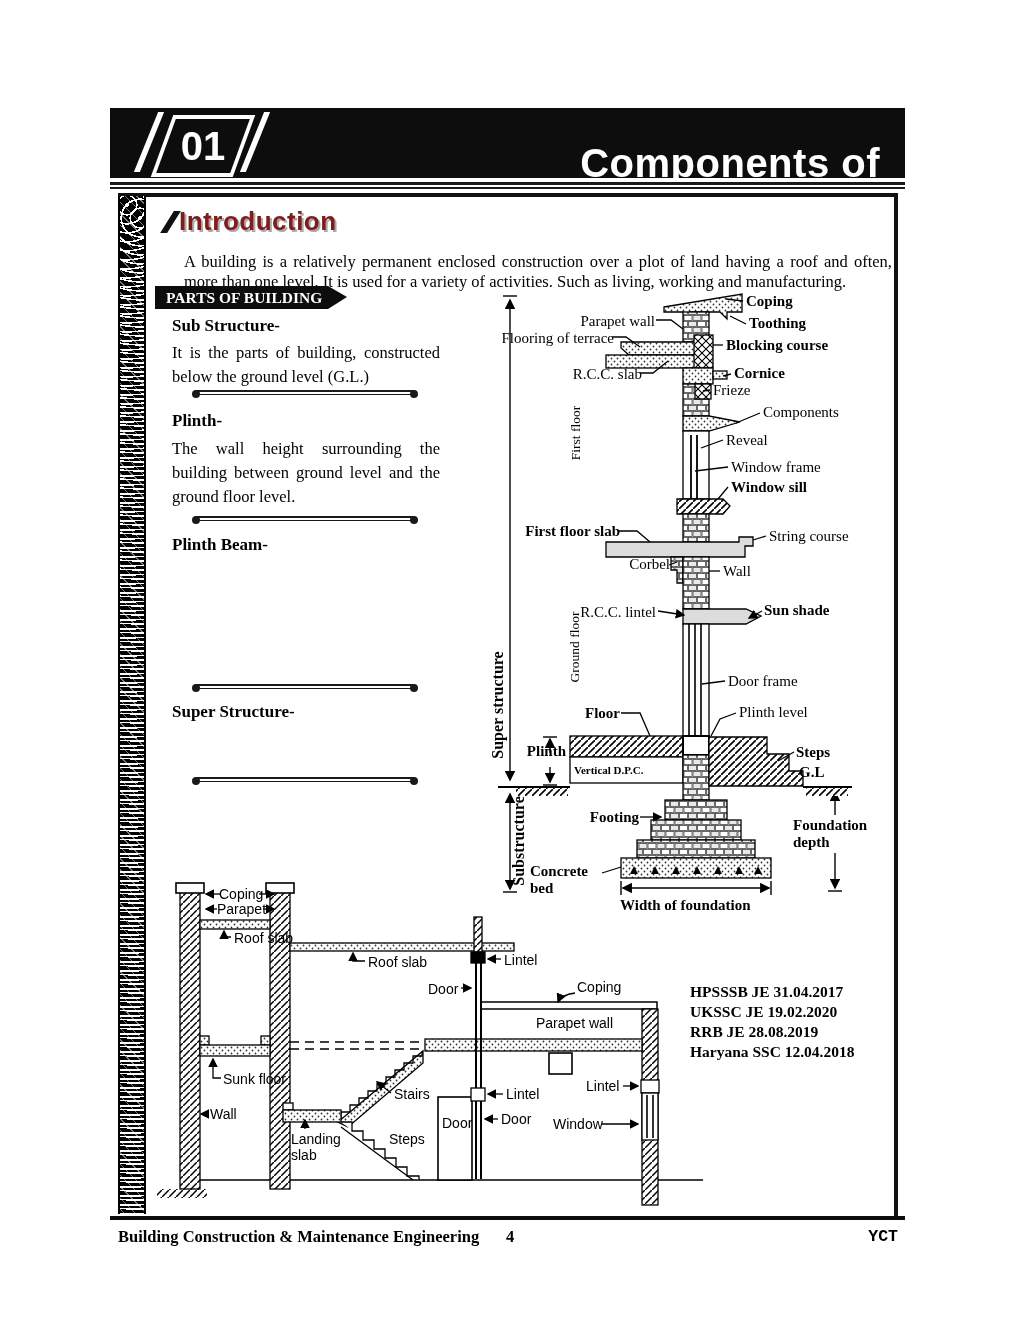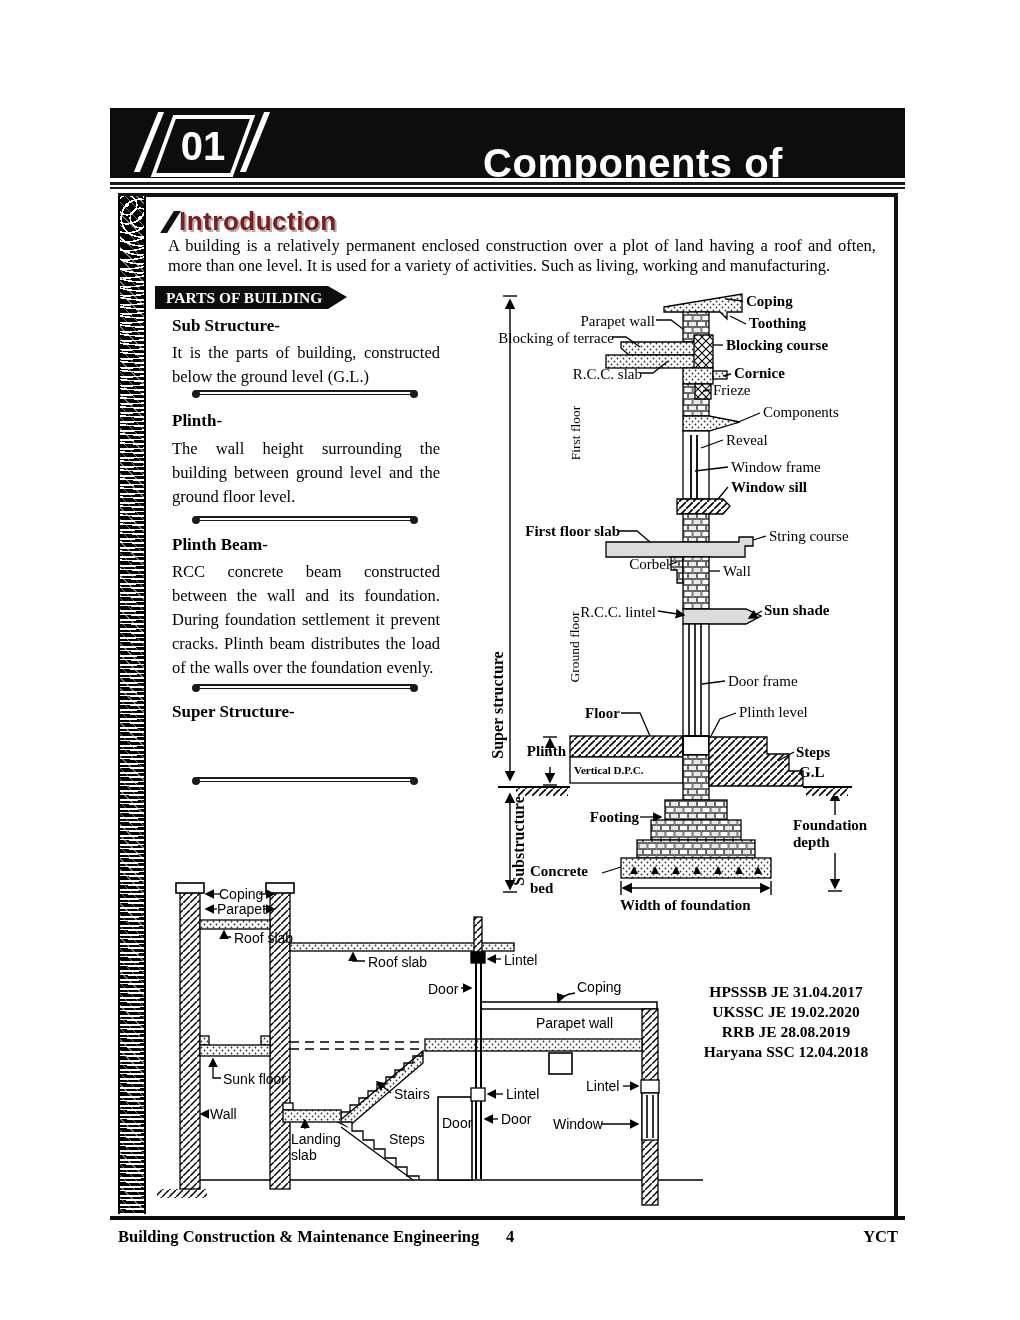--- a/index.html
+++ b/index.html
@@ -4,40 +4,40 @@
 <style>
   html,body{margin:0;padding:0;background:#fff;}
   .page{position:relative;width:1020px;height:1320px;background:#fff;overflow:hidden;
         font-family:"Liberation Serif","DejaVu Serif",serif;color:#000;}
   
   .banner{position:absolute;left:110px;top:108px;width:795px;height:70px;background:#0d0d0d;}
   .slash{position:absolute;top:4px;width:6px;height:60px;background:#fff;transform:skewX(-22deg);}
   .chapter-box{position:absolute;left:52px;top:7px;width:74px;height:54px;border:4px solid #fff;
                background:#0d0d0d;transform:skewX(-20deg);display:flex;align-items:center;justify-content:center;}
   .chapter-box span{transform:skewX(20deg);font:700 40px "Liberation Sans","DejaVu Sans",sans-serif;color:#fff;}
-  .banner-title{position:absolute;left:276px;right:25px;top:12px;text-align:center;
+  .banner-title{position:absolute;left:276px;right:25px;top:12px;text-align:right;
                 font:700 40px/46px "Liberation Sans","DejaVu Sans",sans-serif;color:#fff;letter-spacing:.5px;margin-top:20px;}
   .double-rule{position:absolute;left:110px;top:182px;width:795px;height:8px;
                background:linear-gradient(#1a1a1a 0 3px,#fff 3px 5px,#1a1a1a 5px 7px,#fff 7px 8px);}
   
   .frame{position:absolute;left:118px;top:193px;width:780px;height:1023px;
          border-top:4px solid #111;border-right:4px solid #111;box-sizing:border-box;}
   .deco-strip{position:absolute;left:118px;top:196px;width:28px;height:1018px;background:#111;
       background-image:
         repeating-radial-gradient(circle at 7px 9px,#fff 0 1.6px,transparent 1.6px 9px),
         repeating-radial-gradient(circle at 20px 22px,#fff 0 1.6px,transparent 1.6px 9px),
         repeating-linear-gradient(45deg,#000 0 3px,#777 3px 4px,#000 4px 8px);
       border-left:2px solid #000;border-right:2px solid #000;box-sizing:border-box;}
   
   .intro-heading{position:absolute;left:163px;top:202px;margin:4px;
       font:700 26px/30px "Liberation Sans","DejaVu Sans",sans-serif;color:#7f1d1d;
       text-shadow:2px 2px 0 #a9a9a9;letter-spacing:.5px;text-align:center;}
   .slashmark{display:inline-block;width:7px;height:22px;background:#111;transform:skewX(-32deg);
       margin-right:5px;vertical-align:-3px;}
-  .intro-body{position:absolute;left:168px;top:236px;width:708px;margin:0;
+  .intro-body{position:absolute;left:168px;top:236px;width:708px;margin:16px;
       font:400 16.5px/19.5px "Liberation Serif","DejaVu Serif",serif;text-align:justify;}
   
   .parts-banner{position:absolute;left:155px;top:286px;width:192px;height:23px;background:#0d0d0d;
       clip-path:polygon(0 0,173px 0,192px 11px,173px 23px,0 23px);
       font:700 15.5px/23px "Liberation Serif","DejaVu Serif",serif;color:#fff;padding-left:11px;
       box-sizing:border-box;filter:drop-shadow(2px 2px 0 #8a8a8a);}
   
   .sec-h{position:absolute;margin:0;font:700 17px/20px "Liberation Serif","DejaVu Serif",serif;}
   .sec-b{position:absolute;margin:0;width:268px;font:400 16.5px/24px "Liberation Serif","DejaVu Serif",serif;
          text-align:justify;}
@@ -52,29 +52,29 @@
   .ml{position:absolute;font:700 15px/17px "Liberation Serif","DejaVu Serif",serif;white-space:nowrap;}
   .ml.rg{font-weight:400;}
   .ml.ra{text-align:right;}
   .ml.wrap{white-space:normal;text-align:left;}
   .rotl{position:absolute;white-space:nowrap;transform:translate(-50%,-50%) rotate(-90deg);}
   .rot-big{font:700 16px "Liberation Serif","DejaVu Serif",serif;}
   .rot-sm{font:400 13.5px "Liberation Serif","DejaVu Serif",serif;}
   .bl{position:absolute;font:400 14px/16px "Liberation Sans","DejaVu Sans",sans-serif;white-space:nowrap;}
   .bl.wrap{white-space:normal;}
   
-  .exam-refs{position:absolute;left:690px;top:982px;width:192px;text-align:center;
+  .exam-refs{position:absolute;left:690px;top:982px;width:192px;text-align:left;
       font:700 15.5px/20px "Liberation Serif","DejaVu Serif",serif;}
   
   .footer-rule{position:absolute;left:110px;top:1216px;width:795px;height:4px;background:#0d0d0d;}
   .footer{position:absolute;left:118px;top:1226px;width:780px;height:22px;
       font:700 16.5px/22px "Liberation Serif","DejaVu Serif",serif;}
   .footer .f-left{position:absolute;left:0;}
   .footer .f-page{position:absolute;left:388px;}
-  .footer .f-right{position:absolute;right:0;}
+  .footer .f-right{position:absolute;right:0;font-family:Liberation Mono, monospace;}
 </style>
 </head>
 <body>
 
 <div class="page">
 
   <header class="banner">
     <span class="slash" style="left:36px"></span>
     <div class="chapter-box">
       <span>01</span>
@@ -94,21 +94,20 @@
 
   <h3 class="sec-h" style="left:172px;top:316px">Sub Structure-</h3>
   <p class="sec-b" style="left:172px;top:341px">It is the parts of building, constructed below the ground level (G.L.)</p>
   <div class="divider" style="left:195px;top:390px"></div>
 
   <h3 class="sec-h" style="left:172px;top:411px">Plinth-</h3>
   <p class="sec-b" style="left:172px;top:437px">The wall height surrounding the building between ground level and the ground floor level.</p>
   <div class="divider" style="left:195px;top:516px"></div>
 
   <h3 class="sec-h" style="left:172px;top:535px">Plinth Beam-</h3>
-  <p class="sec-b" style="left:172px;top:560px">RCC concrete beam constructed between the wall and its foundation. During foundation settlement it prevent cracks. Plinth beam distributes the load of the walls over the foundation evenly.</p>
   <div class="divider" style="left:195px;top:684px"></div>
 
   <h3 class="sec-h" style="left:172px;top:702px">Super Structure-</h3>
   <div class="divider" style="left:195px;top:777px"></div>
 
   <div class="main-diagram">
     <svg width="420" height="665" viewBox="0 0 420 665">
       <defs>
         <pattern id="pbrick" width="18" height="12" patternUnits="userSpaceOnUse">
           <rect width="18" height="12" fill="#fff"></rect>
@@ -229,21 +228,21 @@
         <path d="M112,588 L131,582"></path>
       </g>
     </svg>
 
     <div class="rotl rot-big" style="left:8px;top:420px">Super structure</div>
     <div class="rotl rot-big" style="left:29px;top:556px">Substructure</div>
     <div class="rotl rot-sm" style="left:86px;top:148px">First floor</div>
     <div class="rotl rot-sm" style="left:85px;top:362px">Ground floor</div>
 
     <div class="ml rg ra" style="right:255px;top:28px">Parapet wall</div>
-    <div class="ml rg ra" style="right:296px;top:45px">Blocking of terrace</div>
+    <div class="ml rg ra" style="right:296px;top:45px">Flooring of terrace</div>
     <div class="ml rg ra" style="right:268px;top:81px">R.C.C. slab</div>
     <div class="ml ra" style="right:290px;top:238px">First floor slab</div>
     <div class="ml rg ra" style="right:240px;top:271px">Corbel</div>
     <div class="ml rg ra" style="right:254px;top:319px">R.C.C. lintel</div>
     <div class="ml ra" style="right:290px;top:420px">Floor</div>
     <div class="ml ra" style="right:344px;top:458px">Plinth</div>
     <div class="ml" style="left:84px;top:477px;font-size:11px">Vertical D.P.C.</div>
     <div class="ml ra" style="right:271px;top:524px">Footing</div>
     <div class="ml wrap" style="right:308px;top:578px;width:72px;position:absolute">Concrete bed</div>
 

